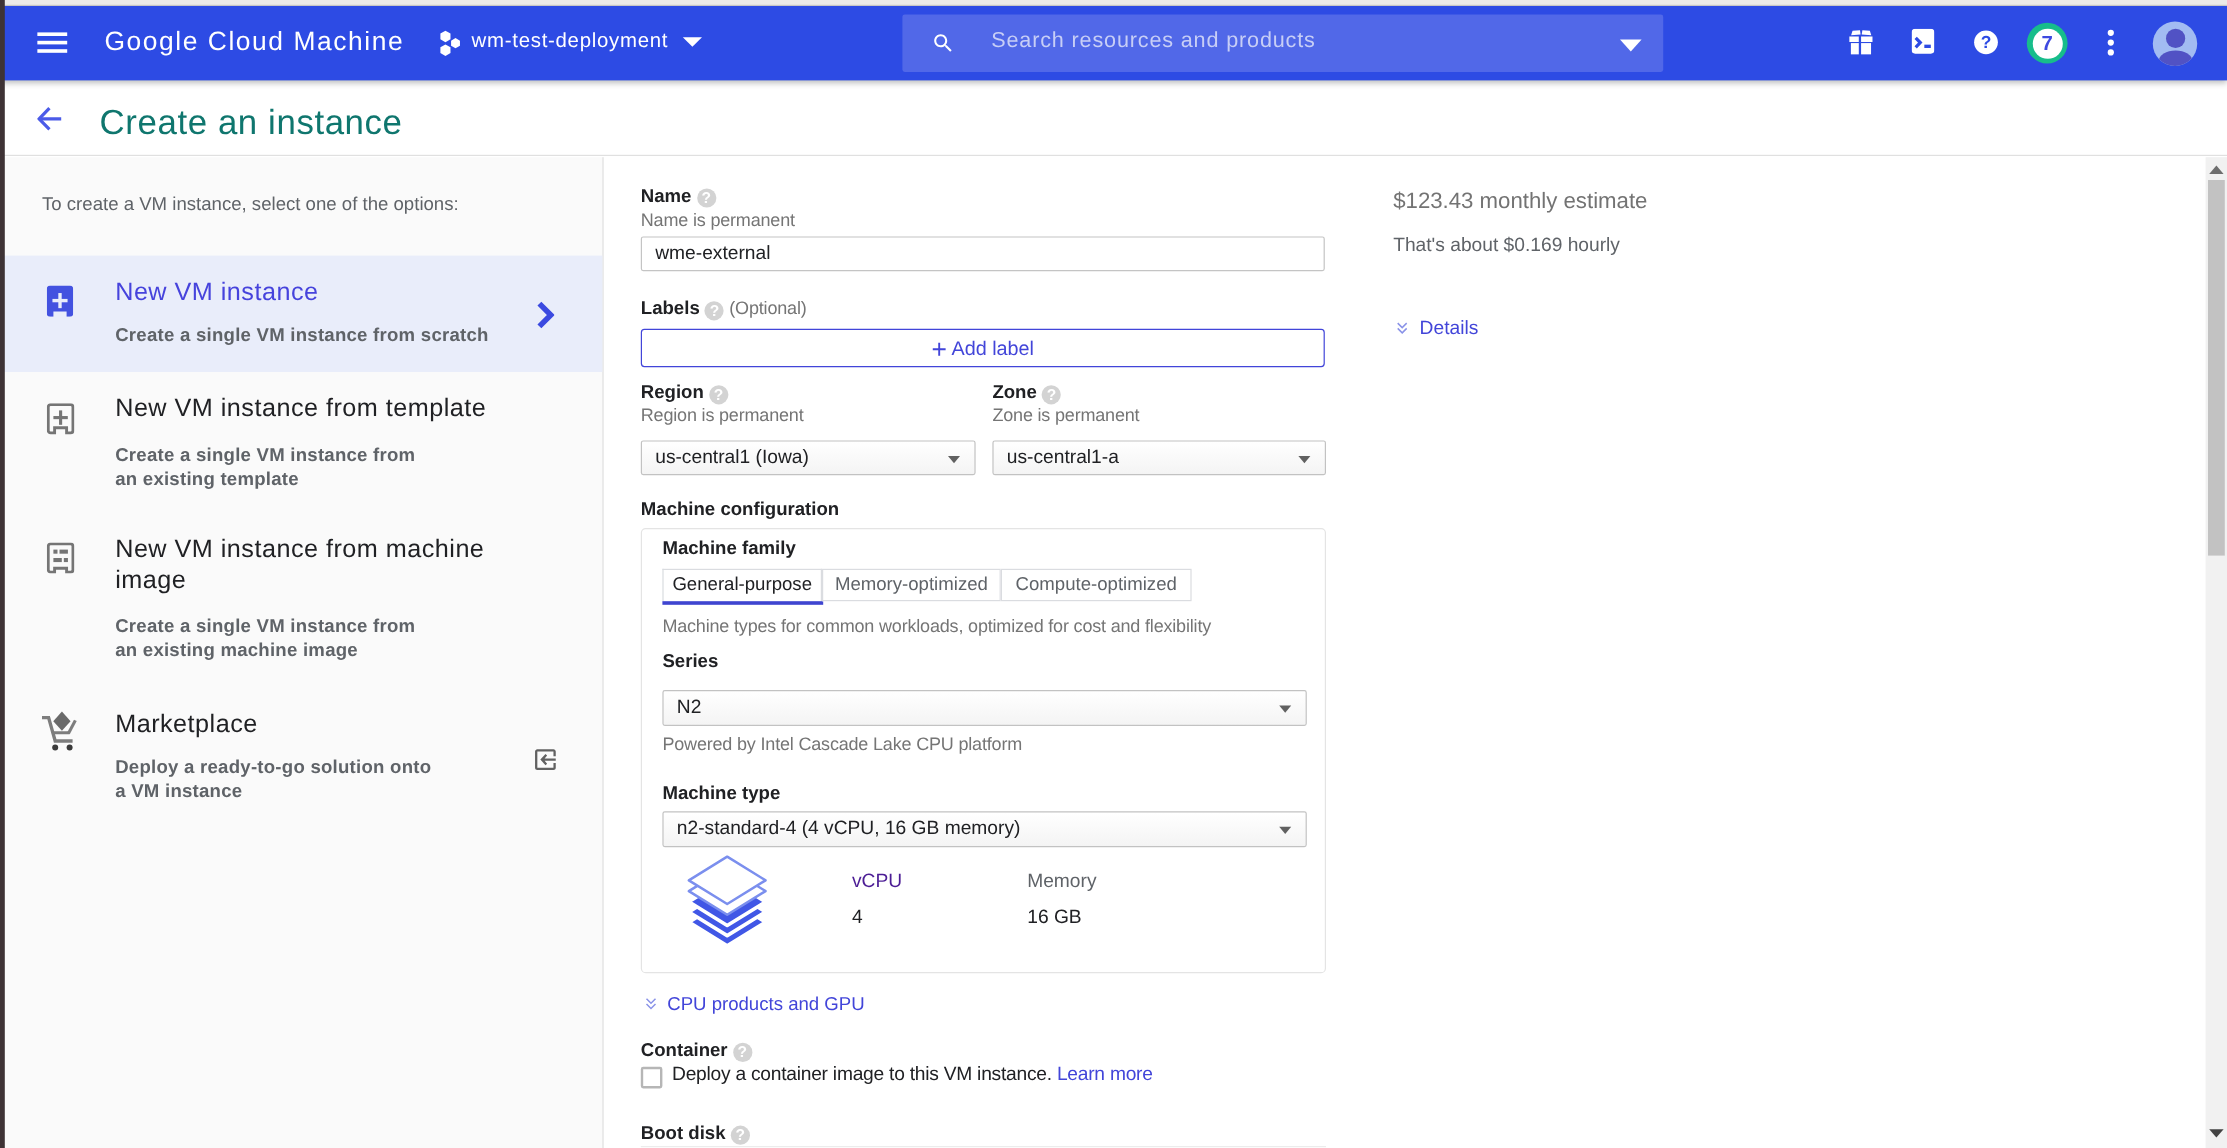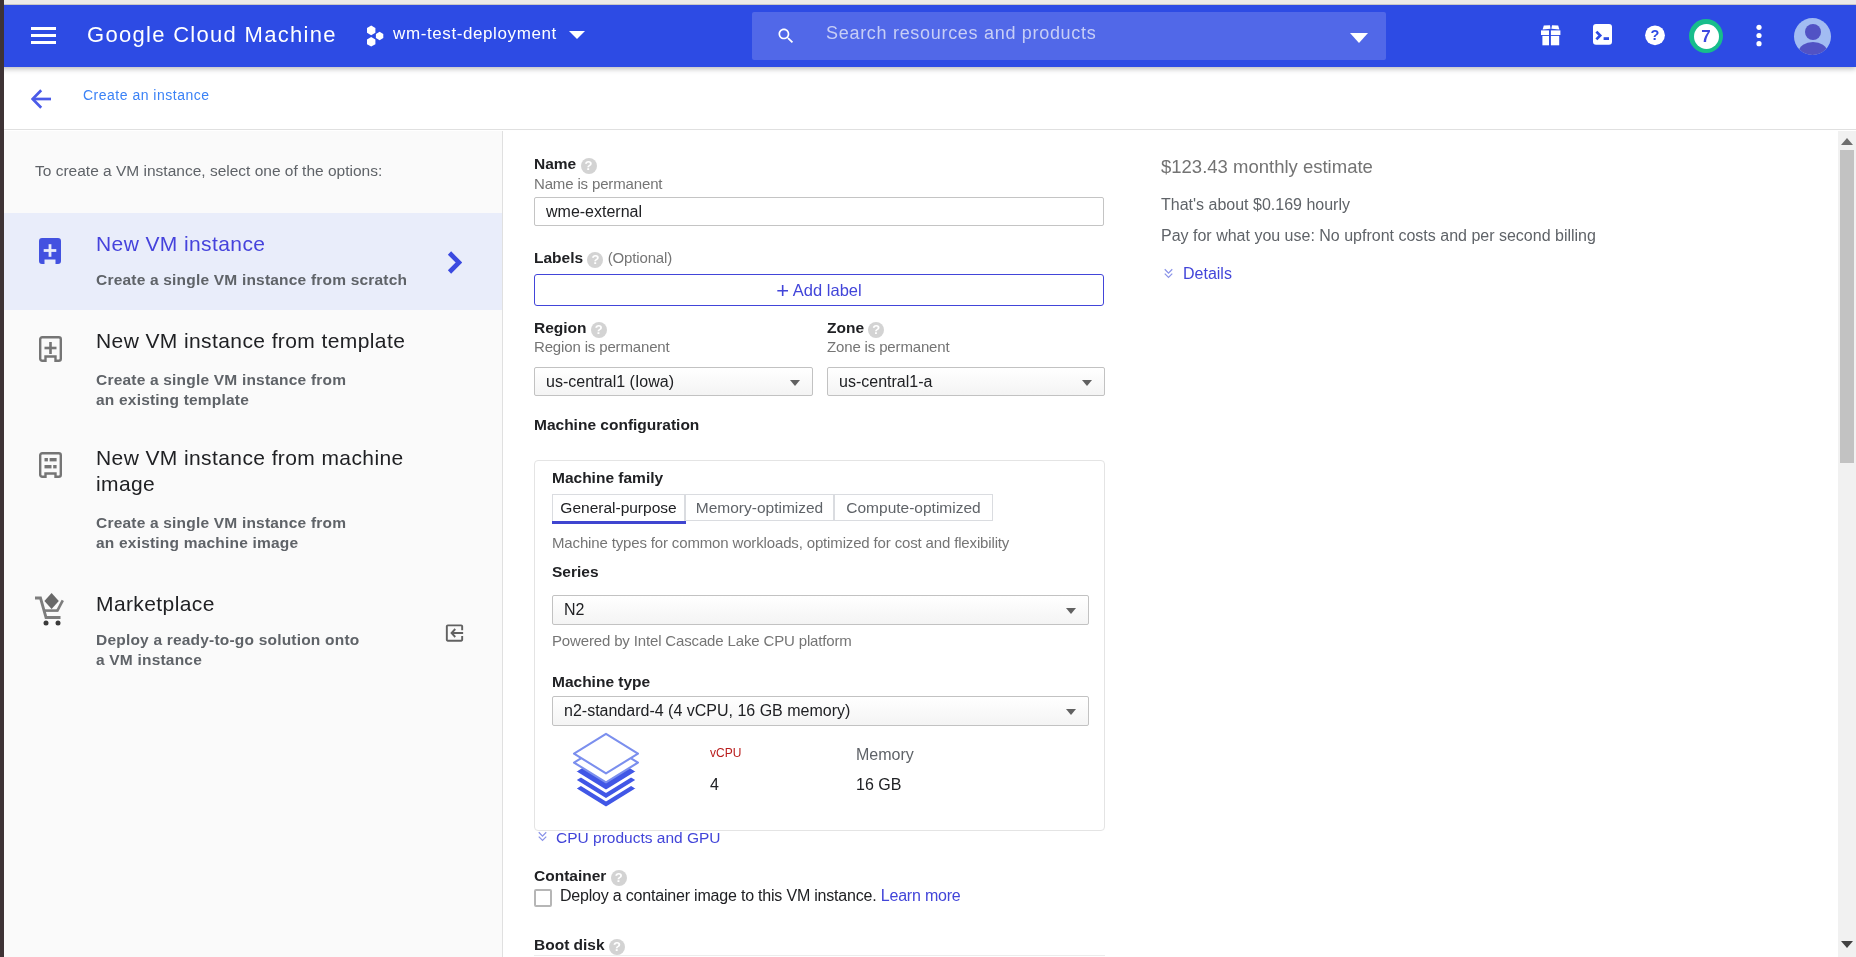--- a/index.html
+++ b/index.html
@@ -11,37 +11,37 @@
 #leftstrip { left:0; top:0; width:4px; height:957px; background:#3e3335; z-index:50; }
 #topstrip { left:0; top:0; width:1856px; height:5px; background:#eceae8; border-bottom:1px solid #c9c7c5; z-index:40; }
 
 #appbar { left:0; top:5px; width:1856px; height:61.5px; background:#2d4be4; z-index:30; box-shadow:0 2px 5px rgba(60,64,67,.35); }
 #appbar .ttl { position:absolute; left:87px; top:17px; font-size:22px; color:#fff; letter-spacing:1.3px; }
 #proj { position:absolute; left:393px; top:18.5px; font-size:17px; color:#fff; letter-spacing:0.6px; }
 #searchbar { position:absolute; left:752px; top:7px; width:634px; height:47.5px; background:#5168e8; border-radius:2px; }
 #searchbar .ph { position:absolute; left:74px; top:10.5px; font-size:18px; letter-spacing:0.7px; color:#c7cef6; }
 
 #pghdr { left:3px; top:66.5px; width:1853px; height:63.5px; background:#fff; border-bottom:1px solid #e0e0e0; z-index:20; }
-#pghdr .t { position:absolute; left:80px; top:20px; font-size:14px; letter-spacing:0.5px; color:#3b82f6; }
+#pghdr .t { position:absolute; left:80px; top:20px; font-size:29px; letter-spacing:0.5px; color:#0f766e; }
 
 #sidebar { left:3px; top:131px; width:500px; height:826px; background:#fafafa; border-right:1px solid #e0e0e0; }
 #selrow { position:absolute; left:0; top:82px; width:499px; height:97px; background:#e9edfa; }
 .opt-title { font-size:21px; color:#202124; line-height:26px; letter-spacing:0.4px; }
 .opt-sub { font-size:15.5px; color:#5f6368; line-height:19.8px; letter-spacing:0.2px;font-weight:bold; }
 
 #main { left:504px; top:131px; width:1110px; height:826px; background:#fff; }
 .lbl { font-size:15.5px; font-weight:bold; color:#202124; }
 .helper { font-size:15px; color:#757575; letter-spacing:-0.15px; }
 .qm { display:inline-block; width:16px; height:16px; border-radius:50%; background:#d3d3d3; color:#fff; font-weight:bold; text-align:center; line-height:16px; vertical-align:-1px; margin-left:0; font-size:13px; }
 input.txt { width:570px; height:29px; border:1px solid #c4c4c4; border-radius:2px; font-family:"Liberation Sans",sans-serif; font-size:16px; color:#202124; padding:0 11px; background:#fff; }
 .sel { border:1px solid #c2c2c2; border-radius:2px; background:linear-gradient(#ffffff,#f4f4f4); position:absolute; }
 .sel .v { position:absolute; left:11px; top:5px; font-size:16px; color:#202124; }
 .caret { position:absolute; right:12px; top:12px; width:0; height:0; border-left:5.5px solid transparent; border-right:5.5px solid transparent; border-top:6px solid #616161; }
 .link { color:#4245d9; }
-#card { position:absolute; left:30px; top:309px; width:571px; height:371px; border:1px solid #e4e4e4; border-radius:4px; background:#fff;margin-top:20px; }
+#card { position:absolute; left:30px; top:309px; width:571px; height:371px; border:1px solid #e4e4e4; border-radius:4px; background:#fff; }
 .tab { position:absolute; top:0; height:27px; font-size:15.5px; text-align:center; border:1px solid #dadce0; background:#fff; }
 </style>
 </head>
 <body>
 
 <div class="abs" id="appbar">
 
   <svg class="abs" style="left:31px;top:20px" width="26" height="24" viewBox="0 0 26 24">
     <rect x="0" y="2" width="25" height="3" fill="#fff"></rect>
     <rect x="0" y="9" width="25" height="3" fill="#fff"></rect>
@@ -194,41 +194,40 @@
 
     <svg class="abs" style="left:34px;top:271px" width="74" height="79" viewBox="0 0 74 84">
       <g stroke-linejoin="round">
         <path d="M37 39 L71 60 L37 81 L3 60 Z" fill="#4157e6" stroke="#fff" stroke-width="3.2"></path>
         <path d="M37 30 L71 51 L37 72 L3 51 Z" fill="#4157e6" stroke="#fff" stroke-width="3.2"></path>
         <path d="M37 21 L71 42 L37 63 L3 42 Z" fill="#4157e6" stroke="#fff" stroke-width="3.2"></path>
         <path d="M37 11.5 L71 32.5 L37 53.5 L3 32.5 Z" fill="#fff" stroke="#7b8fee" stroke-width="2.2"></path>
         <path d="M37 2 L71 23 L37 44 L3 23 Z" fill="#fff" stroke="#7b8fee" stroke-width="2.2"></path>
       </g>
     </svg>
-    <div class="abs" style="left:175px;top:285px;font-size:12px;color:#b91c1c">vCPU</div>
+    <div class="abs" style="left:175px;top:285px;font-size:16px;color:#4c1d95">vCPU</div>
     <div class="abs" style="left:175px;top:315px;font-size:16px;color:#202124">4</div>
     <div class="abs" style="left:321px;top:285px;font-size:16px;color:#5f6368">Memory</div>
     <div class="abs" style="left:321px;top:315px;font-size:16px;color:#202124">16 GB</div>
   </div>
 
   <svg class="abs" style="left:30.9px;top:697.2px" width="15" height="17.5" viewBox="0 0 24 24">
       <path fill="#8a93e8" d="M12 9.4 6.7 4.1 5.3 5.5 12 12.2l6.7-6.7-1.4-1.4zM12 16.4 6.7 11.1 5.3 12.5 12 19.2l6.7-6.7-1.4-1.4z"></path>
     </svg>
   <div class="abs link" style="left:52px;top:698px;font-size:15.5px">CPU products and GPU</div>
 
   <div class="abs lbl" style="left:30px;top:736px">Container <span class="qm">?</span></div>
   <div class="abs" style="left:30px;top:758px;width:18px;height:18px;border:2px solid #b6b6b6;border-radius:2px;background:#fff"></div>
   <div class="abs" style="left:56px;top:756px;font-size:16px;letter-spacing:-0.2px;color:#202124">Deploy a container image to this VM instance. <span class="link">Learn more</span></div>
 
   <div class="abs lbl" style="left:30px;top:805px">Boot disk <span class="qm">?</span></div>
   <div class="abs" style="left:30px;top:824px;width:571px;height:1px;background:#ececec"></div>
 
   <div class="abs" style="left:657px;top:24.5px;font-size:18.5px;color:#737373">$123.43 monthly estimate</div>
   <div class="abs" style="left:657px;top:65px;font-size:16px;color:#5f6368">That's about $0.169 hourly</div>
-  <div class="abs" style="left:657px;top:95.5px;font-size:16px;color:#5f6368">Pay for what you use: No upfront costs and per second billing</div>
   <svg class="abs" style="left:656.7px;top:134.2px" width="15" height="17.5" viewBox="0 0 24 24">
       <path fill="#8a93e8" d="M12 9.4 6.7 4.1 5.3 5.5 12 12.2l6.7-6.7-1.4-1.4zM12 16.4 6.7 11.1 5.3 12.5 12 19.2l6.7-6.7-1.4-1.4z"></path>
     </svg>
   <div class="abs link" style="left:679px;top:133.5px;font-size:16px">Details</div>
 </div>
 
 <div class="abs" style="left:1838px;top:131px;width:18px;height:826px;background:#f1f1f1"></div>
 <div class="abs" style="left:1841px;top:138px;width:0;height:0;border-left:6px solid transparent;border-right:6px solid transparent;border-bottom:7px solid #6e6e6e"></div>
 <div class="abs" style="left:1840px;top:150px;width:14px;height:313px;background:#c2c2c2"></div>
 <div class="abs" style="left:1841px;top:941px;width:0;height:0;border-left:6px solid transparent;border-right:6px solid transparent;border-top:7px solid #424242"></div>

